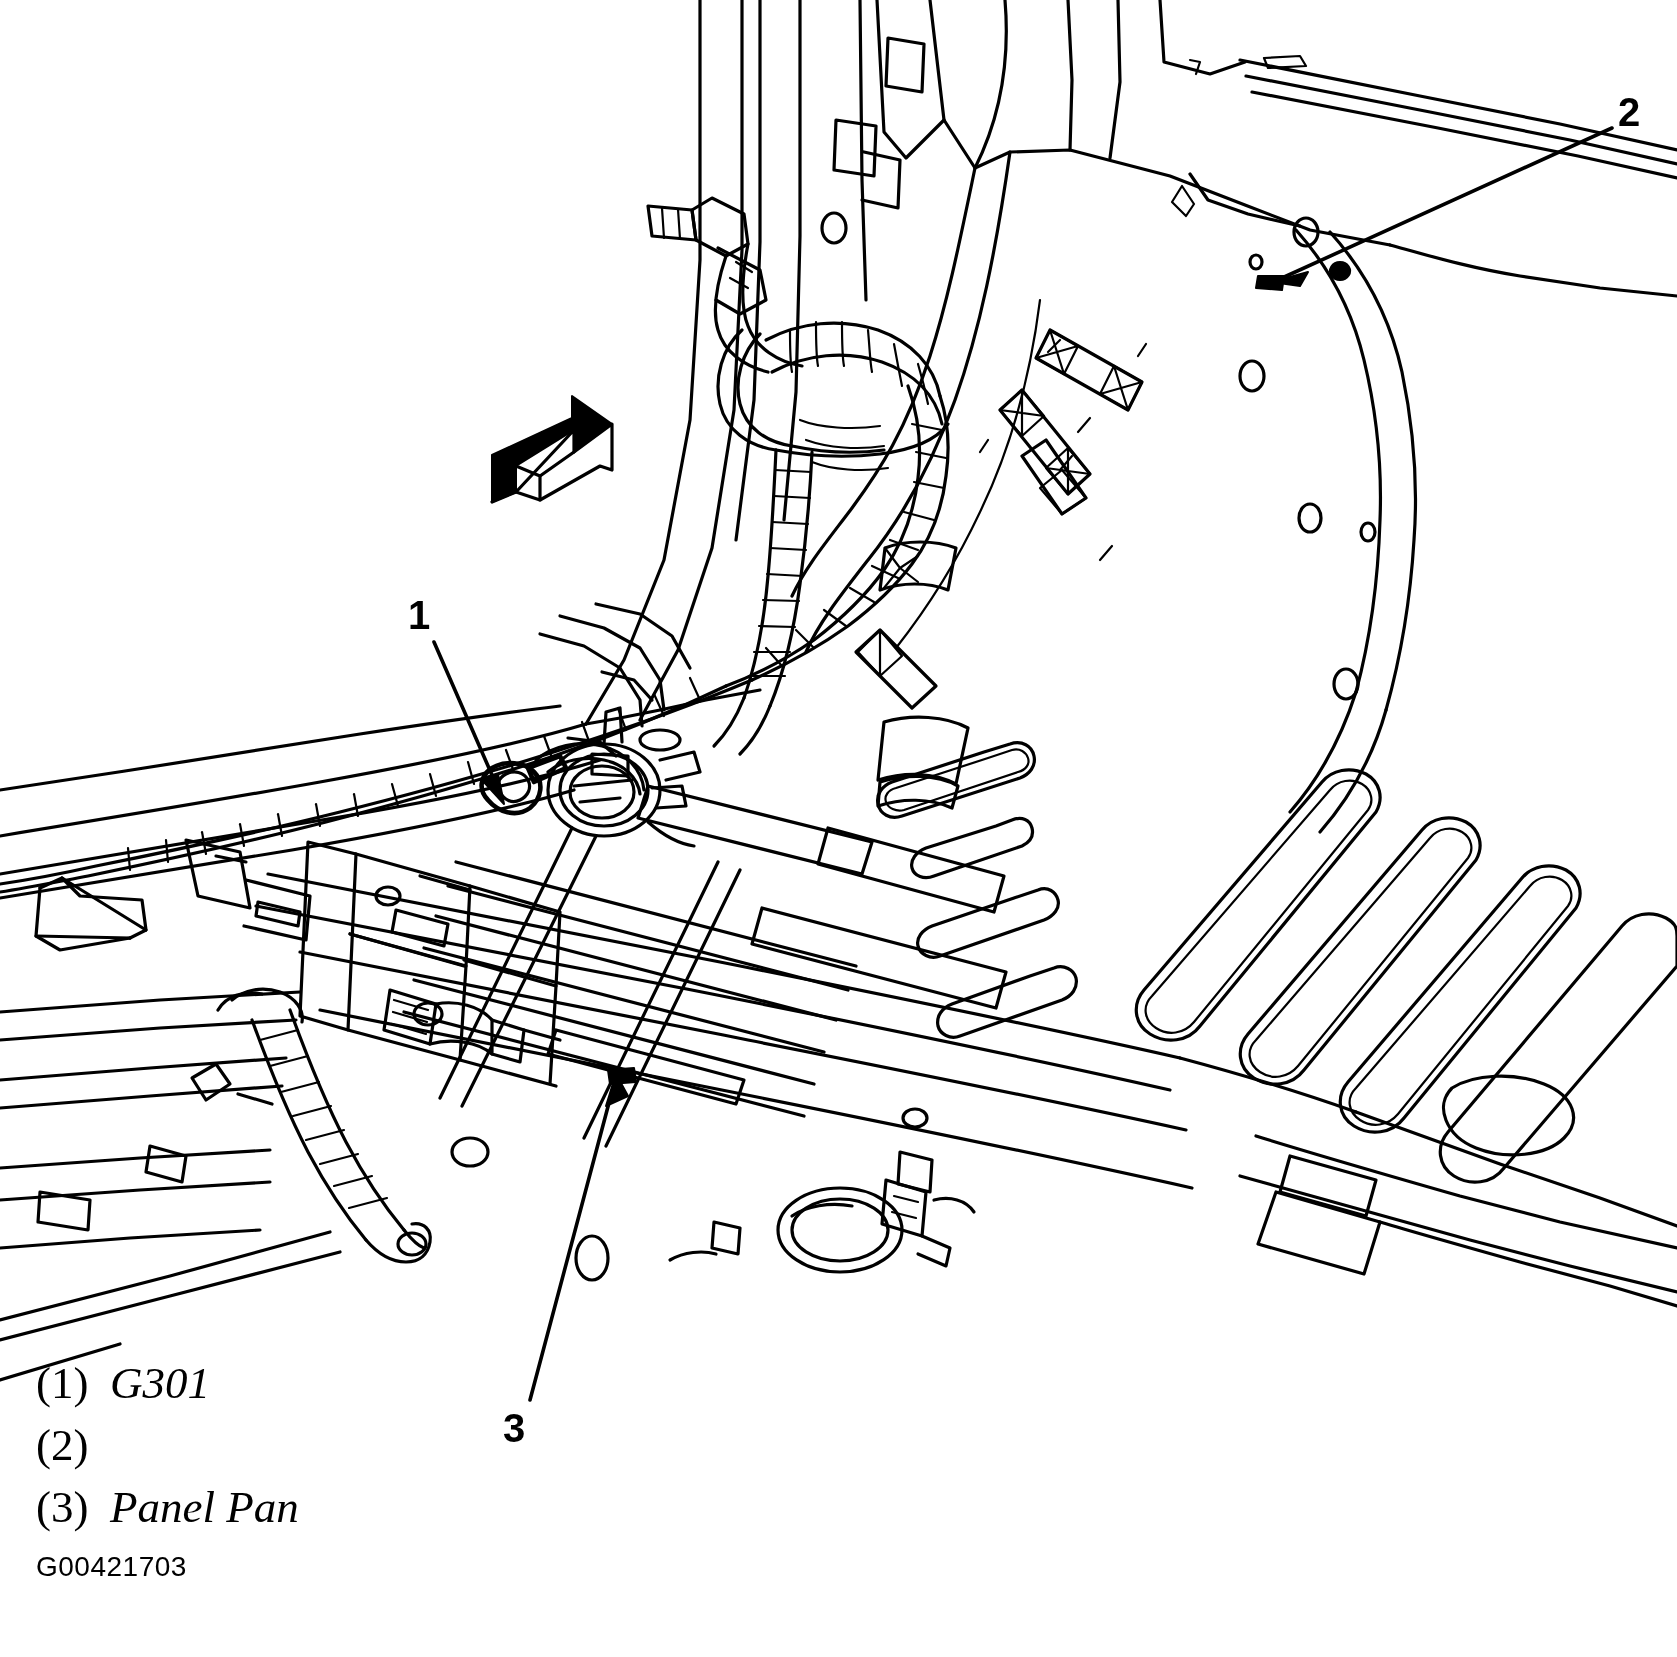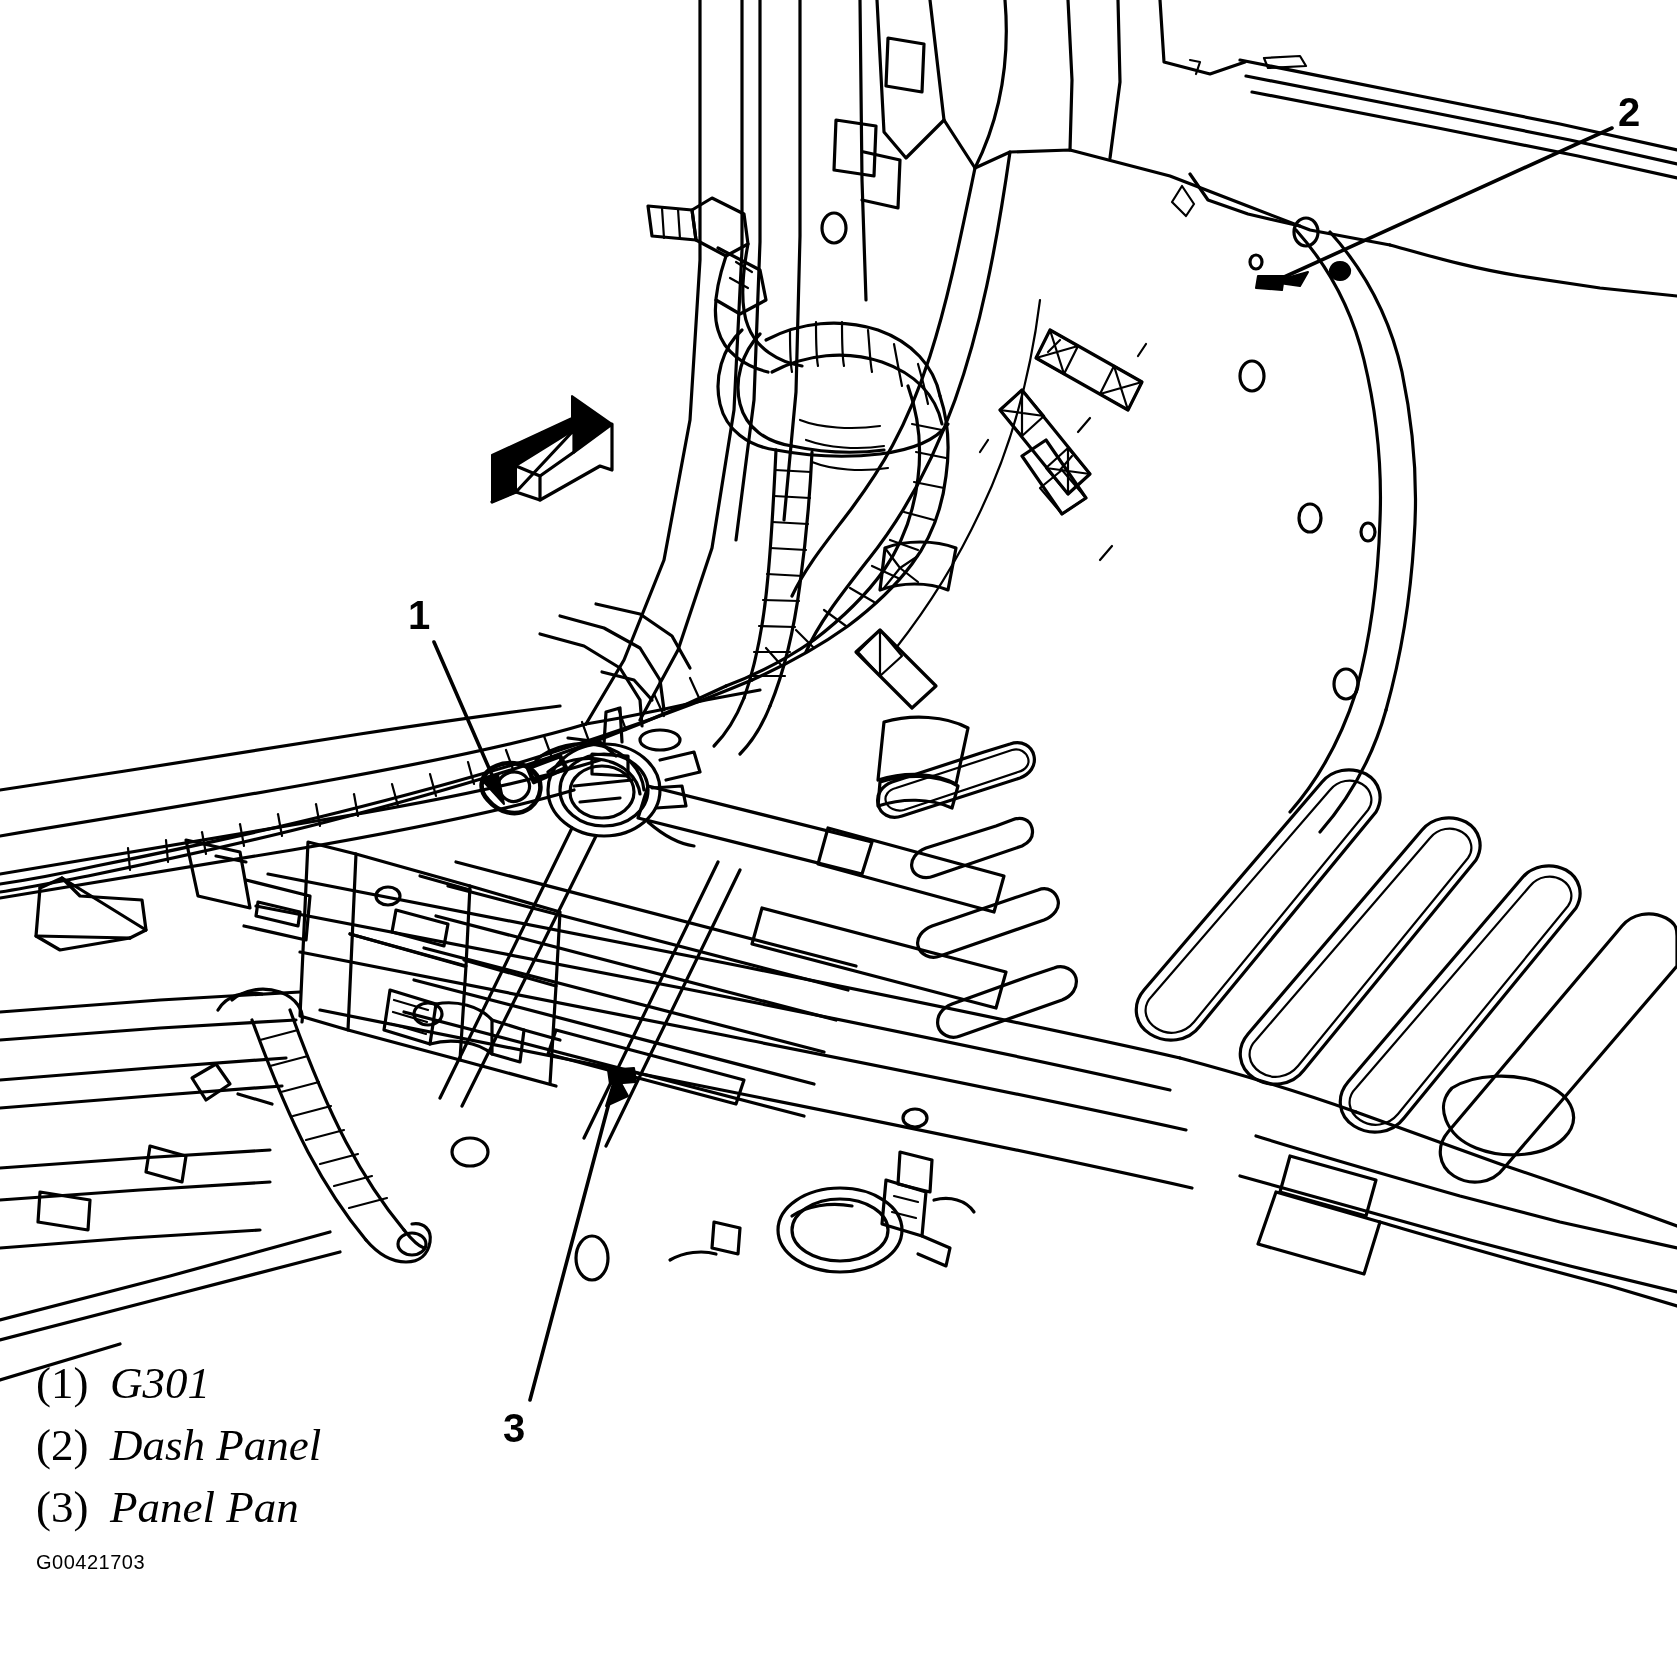--- a/index.html
+++ b/index.html
@@ -59,21 +59,21 @@
   }
   .legend-label {
     display: inline-block;
     font-style: italic;
   }
   #figure-id {
     position: absolute;
     left: 36px;
     top: 1551px;
     font-family: "Liberation Sans", sans-serif;
-    font-size: 20px;
+    font-size: 28px;
     letter-spacing: 0.5px;
     color: #000000;
   }
 </style>
 </head>
 <body>
 
 <div id="page">
 
   <svg id="artwork" viewBox="0 0 1677 1657" xmlns="http://www.w3.org/2000/svg">
@@ -457,21 +457,20 @@
   <div class="callout-num" id="callout-2">2</div>
   <div class="callout-num" id="callout-3">3</div>
 
   <div id="legend">
     <div class="legend-row">
       <span class="legend-index">(1)</span>
       <span class="legend-label">G301</span>
     </div>
     <div class="legend-row">
       <span class="legend-index">(2)</span>
-      <span class="legend-label">Dash Panel</span>
     </div>
     <div class="legend-row">
       <span class="legend-index">(3)</span>
       <span class="legend-label">Panel Pan</span>
     </div>
   </div>
 
   <div id="figure-id">G00421703</div>
 
 </div>

